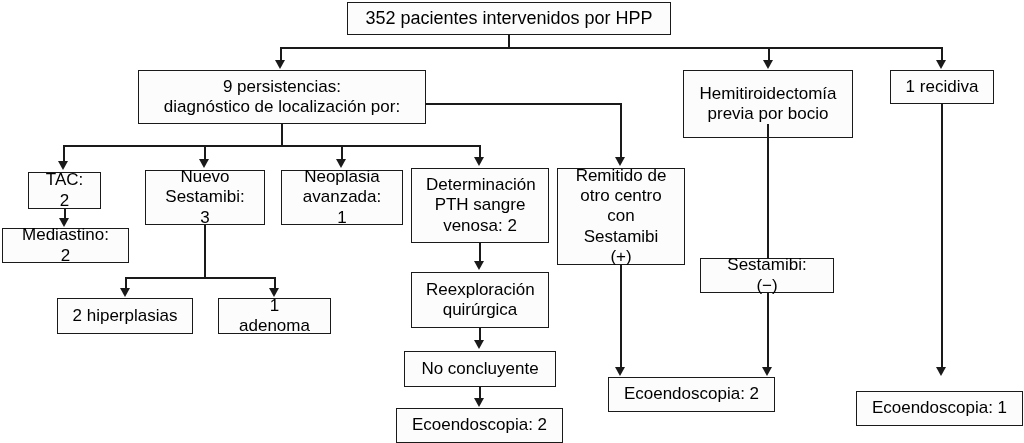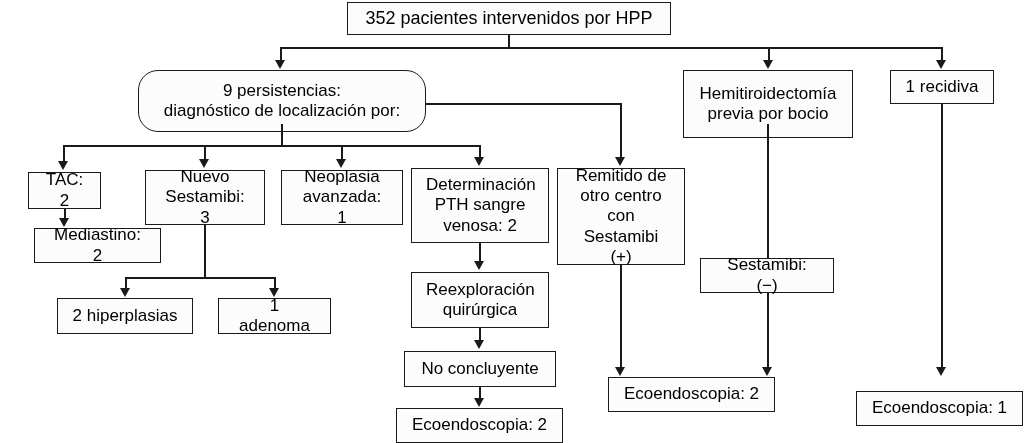--- a/index.html
+++ b/index.html
@@ -53,39 +53,39 @@
 </style>
 </head>
 <body>
 
 <div id="canvas">
 
   <div class="node" style="left:347px; top:2px; width:324px; height:33px; font-size:18px;">
     <span class="node-inner">352 pacientes intervenidos por HPP</span>
   </div>
 
-  <div class="node" style="left:138px; top:70px; width:288px; height:62px;border-radius:20px;">
+  <div class="node" style="left:138px; top:70px; width:288px; height:54px;">
     <span class="node-inner">9 persistencias:
 diagnóstico de localización por:</span>
   </div>
 
   <div class="node" style="left:683px; top:70px; width:170px; height:68px;">
     <span class="node-inner">Hemitiroidectomía
 previa por bocio</span>
   </div>
 
   <div class="node" style="left:890px; top:70px; width:104px; height:34px;">
     <span class="node-inner">1 recidiva</span>
   </div>
 
   <div class="node" style="left:28px; top:172px; width:73px; height:37px;">
     <span class="node-inner">TAC: 2</span>
   </div>
 
-  <div class="node" style="left:2px; top:228px; width:127px; height:35px;margin-left:32px;">
+  <div class="node" style="left:2px; top:228px; width:127px; height:35px;">
     <span class="node-inner">Mediastino: 2</span>
   </div>
 
   <div class="node" style="left:145px; top:170px; width:120px; height:55px;">
     <span class="node-inner">Nuevo
 Sestamibi: 3</span>
   </div>
 
   <div class="node" style="left:281px; top:170px; width:122px; height:55px;">
     <span class="node-inner">Neoplasia

